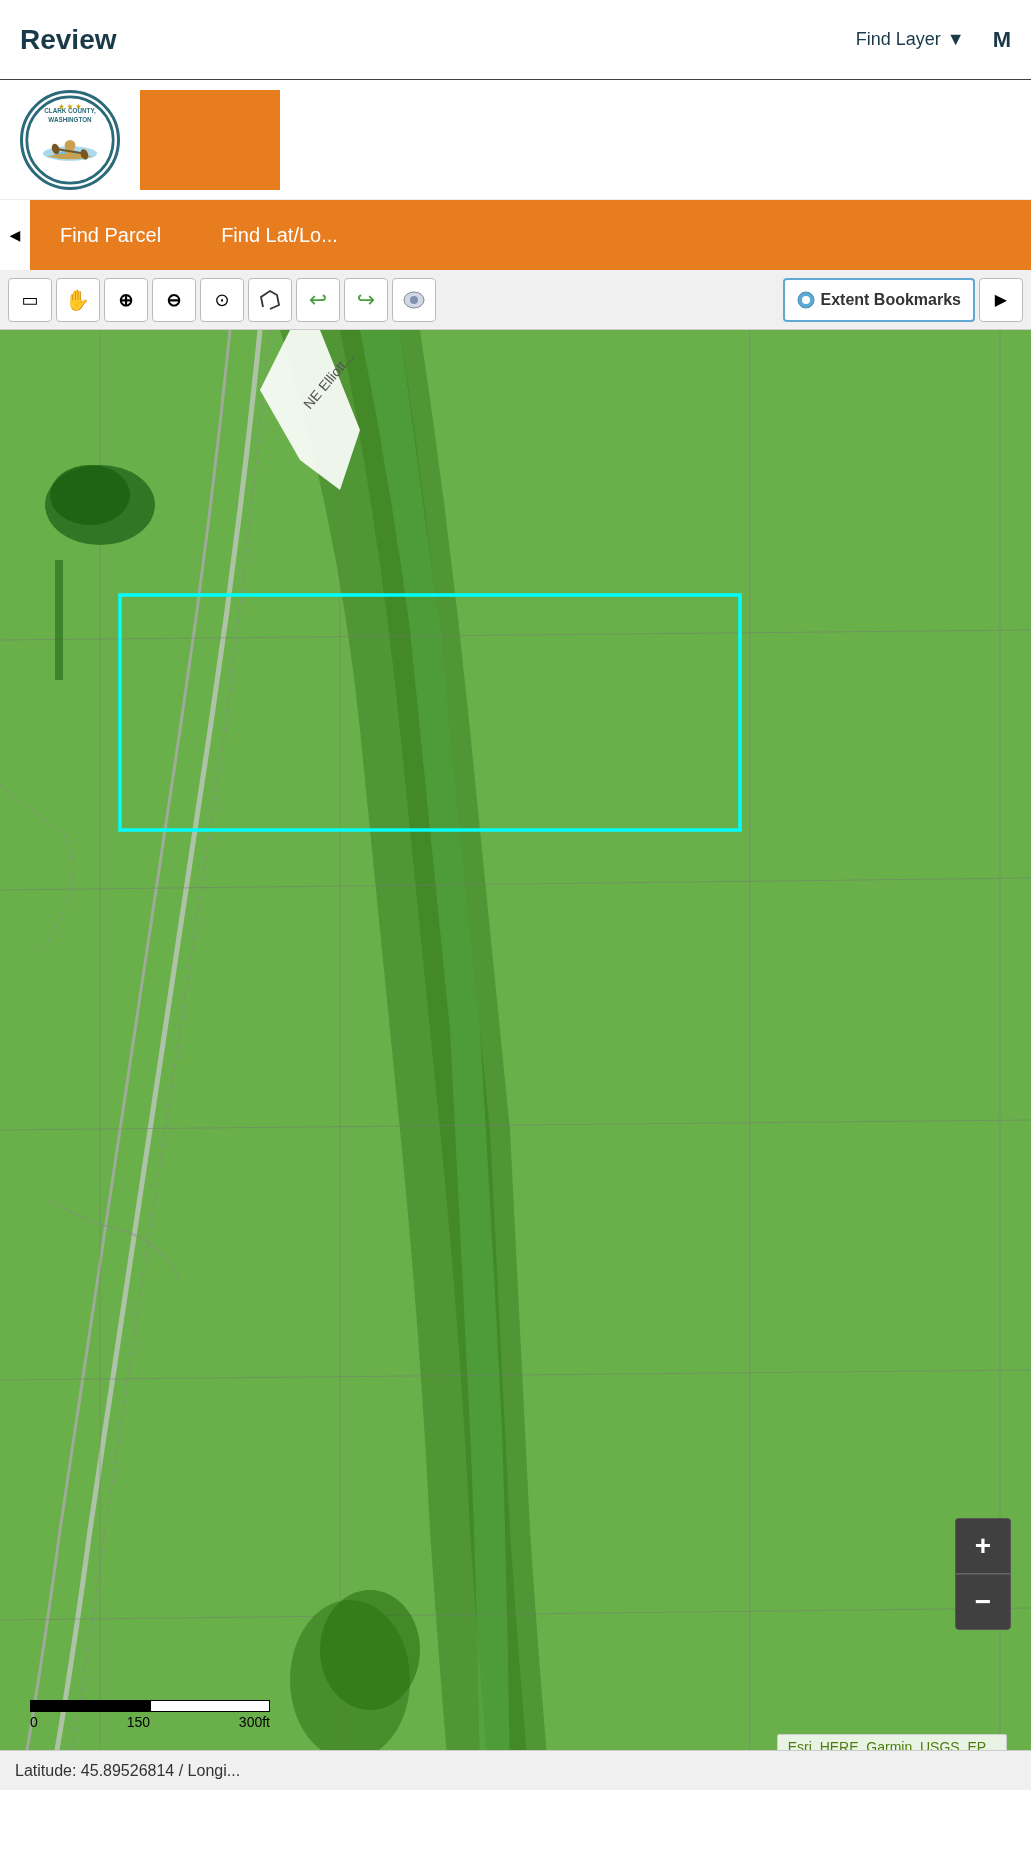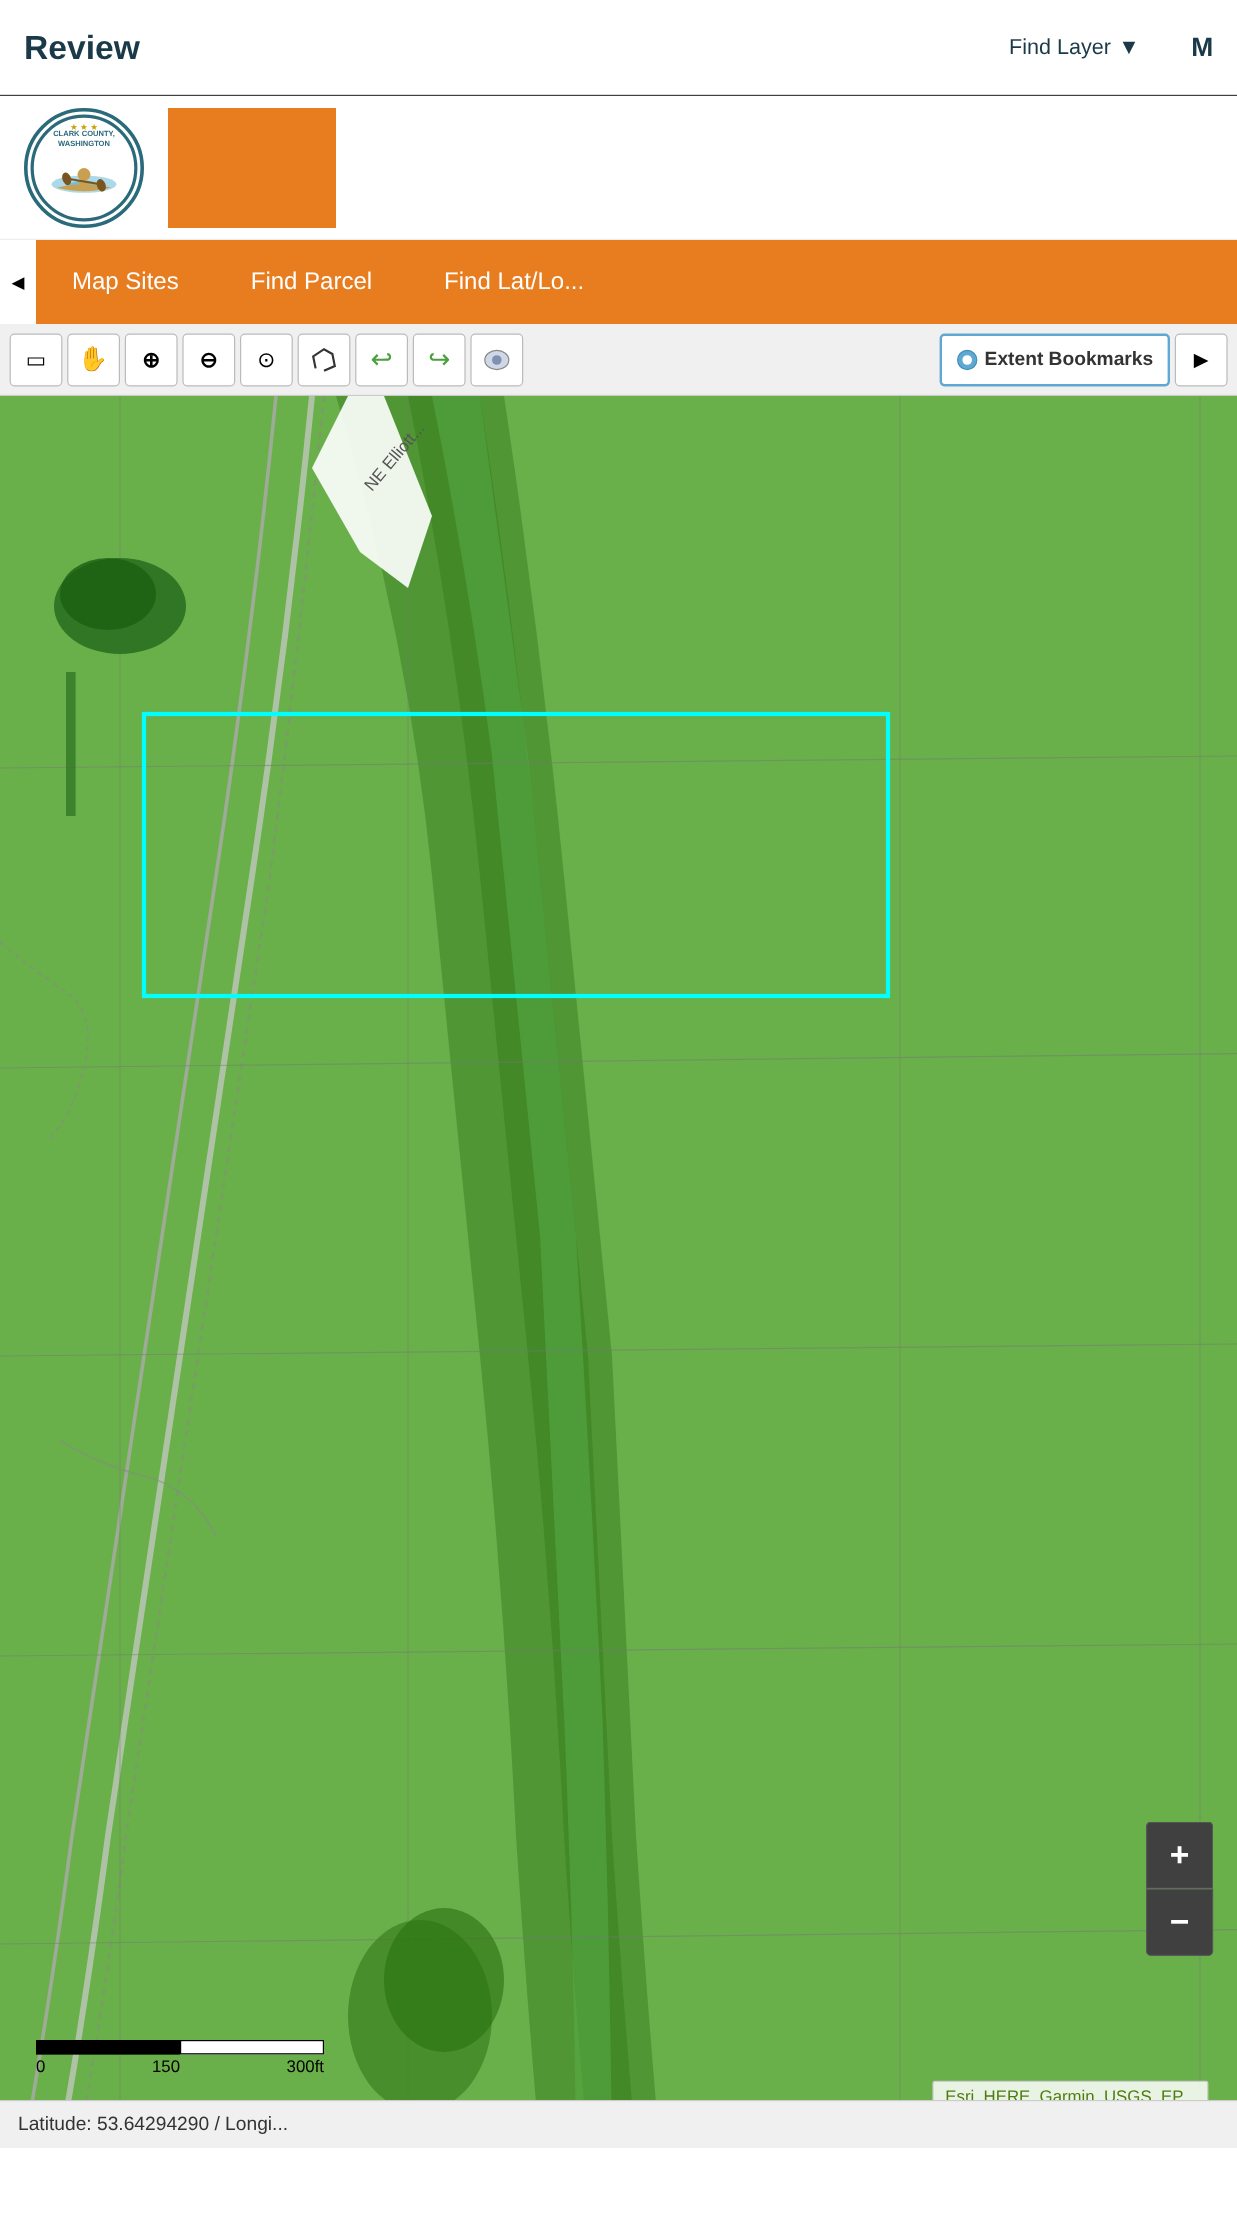--- a/index.html
+++ b/index.html
@@ -24,21 +24,21 @@
       font-size: 28px;
       font-weight: bold;
       color: #1a3a4a;
       flex: 1;
     }
     .top-nav-find-layer {
       display: flex;
       align-items: center;
       font-size: 18px;
       color: #1a3a4a;
-      margin-right: 43px;
+      margin-right: 28px;
       cursor: pointer;
       gap: 6px;
     }
     .top-nav-m {
       font-size: 22px;
       font-weight: bold;
       color: #1a3a4a;
     }
 
     
@@ -292,23 +292,20 @@
 
       <text x="50" y="15" text-anchor="middle" font-size="8" fill="#c8a000">★ ★ ★</text>
     </svg>
   </div>
   <div class="header-orange-box"></div>
 </div>
 
 <div class="orange-nav">
   <div class="orange-nav-left-tab">
     <span style="font-size:14px;">◀</span>
-  </div>
-  <div class="orange-nav-item">
-    <span>Map Sites</span>
   </div>
   <div class="orange-nav-item">
     <span>Find Parcel</span>
   </div>
   <div class="orange-nav-item">
     <span>Find Lat/Lo...</span>
   </div>
 </div>
 
 <div class="toolbar">
@@ -434,15 +431,15 @@
         <span>0</span>
         <span>150</span>
         <span>300ft</span>
       </div>
     </div>
   </div>
 
   <div class="attribution">Esri, HERE, Garmin, USGS, EP...</div>
 
   <div class="status-bar">
-    <span>Latitude: 53.64294290 / Longi...</span>
+    <span>Latitude: 45.89526814 / Longi...</span>
   </div>
 </div>
 
 </body></html>

